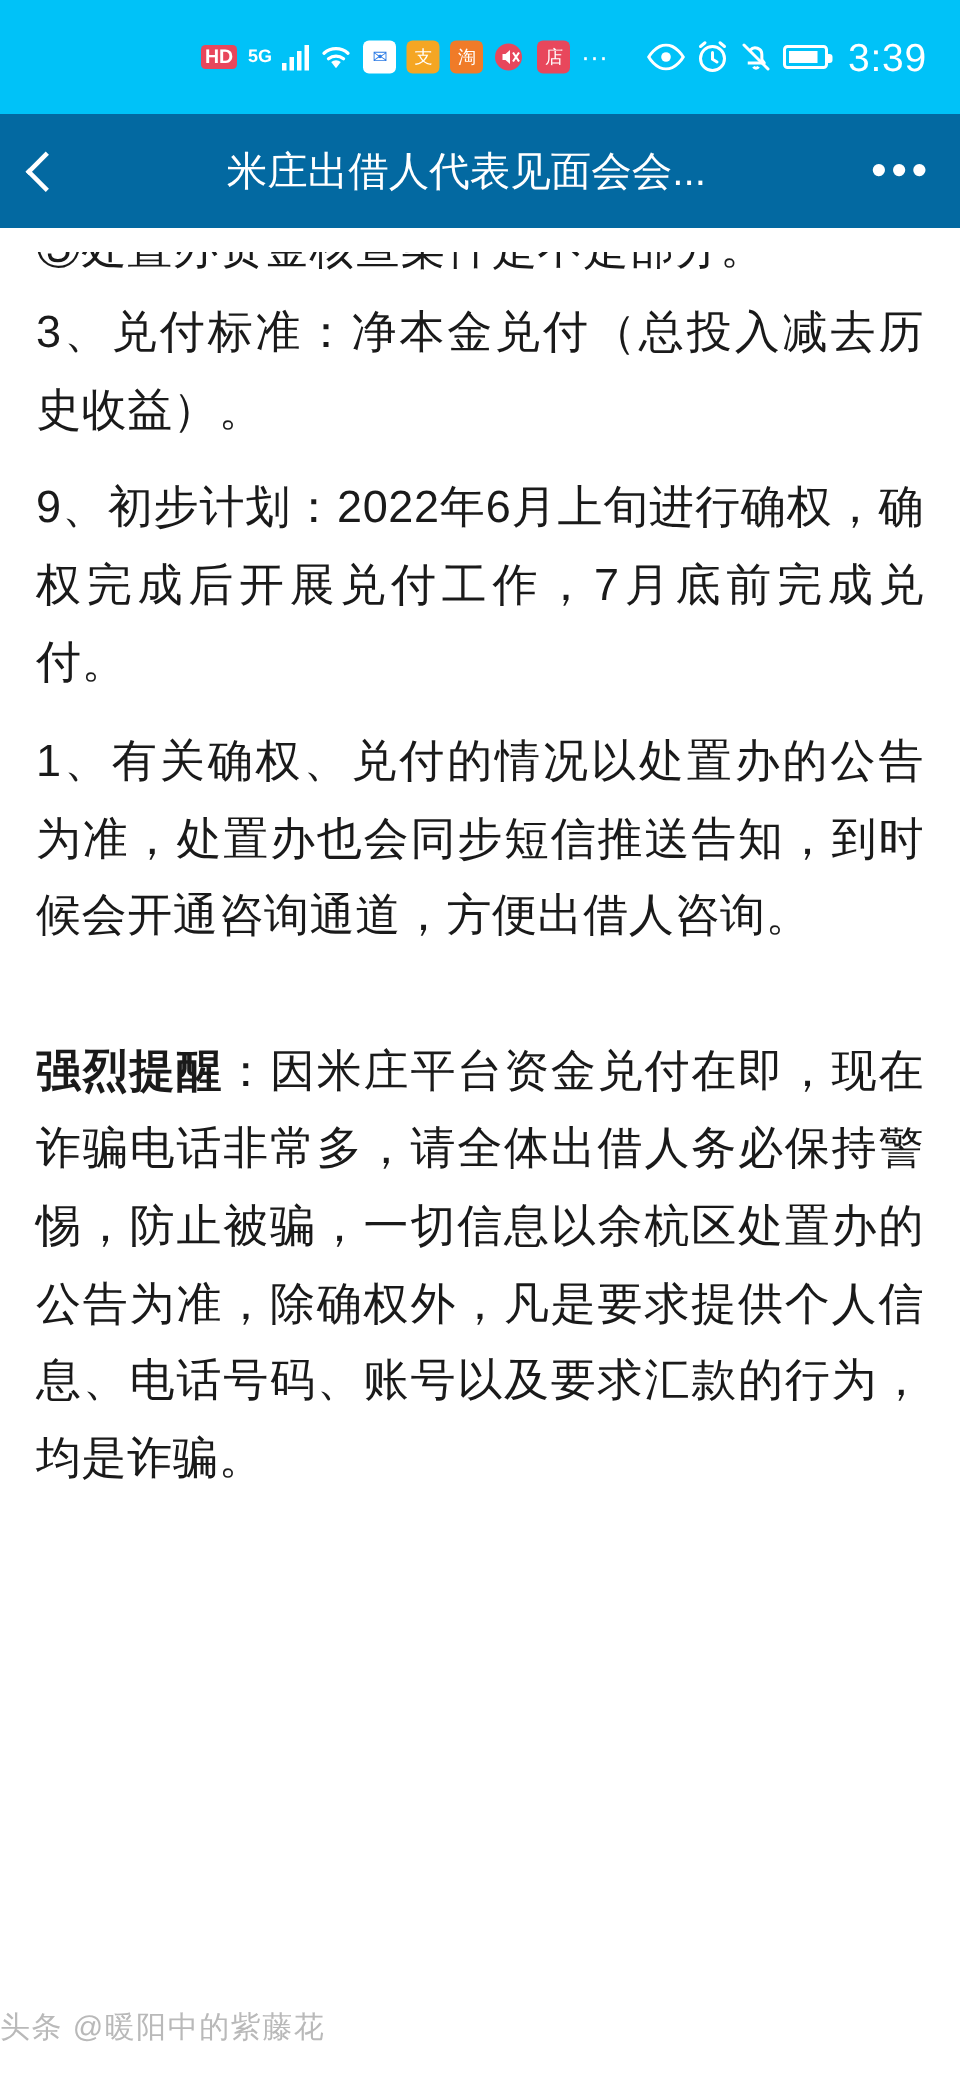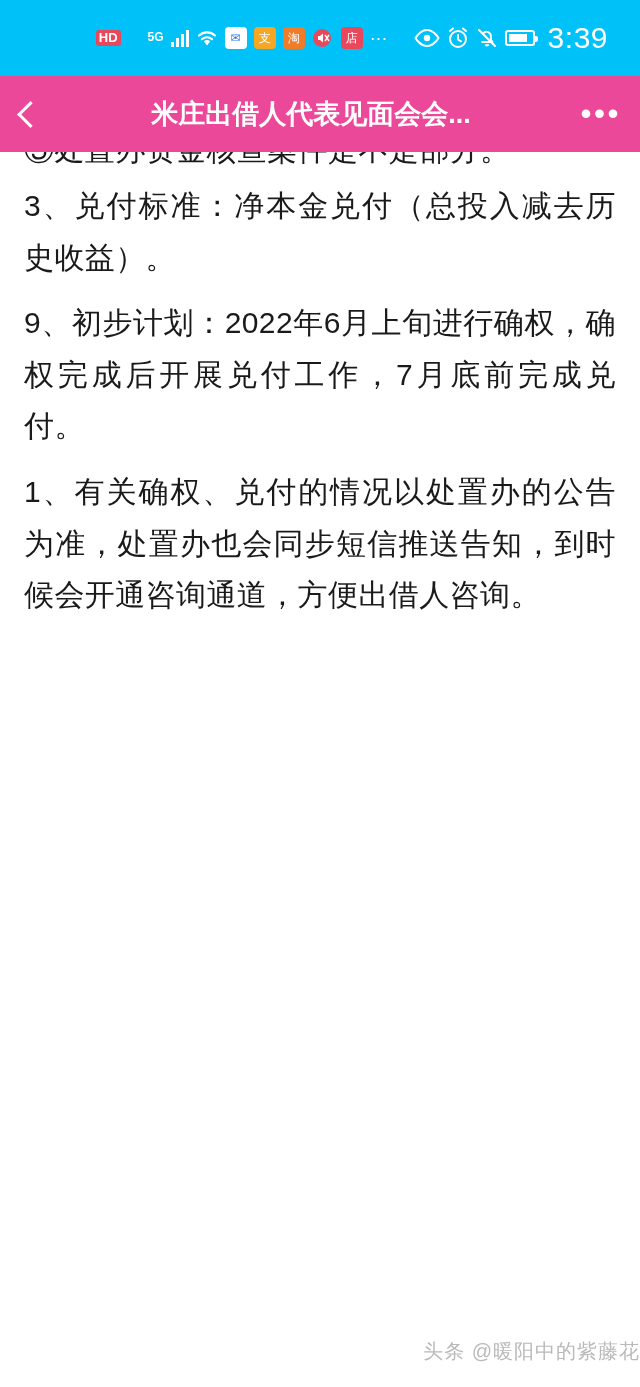--- a/index.html
+++ b/index.html
@@ -15,21 +15,21 @@
     overflow: hidden;
   }
 
   
   .statusbar {
     height: 76px;
     background: #00c2f8;
     display: flex;
     align-items: center;
     justify-content: flex-end;
-    padding: 0 32px 0 0;
+    padding: 0 22px 0 0;
     box-sizing: border-box;
     position: relative;
   }
   .status-icons {
     display: flex;
     align-items: center;
     gap: 7px;
   }
   .badge {
     font-size: 13px;
@@ -38,21 +38,20 @@
     background: #e8475c;
     border-radius: 3px;
     padding: 1px 3px;
     line-height: 1.1;
   }
   .badge.b-5g {
     background: transparent;
     color: #ffffff;
     font-size: 12px;
     padding: 0;
-    margin-left: 20px;
   }
   .sq {
     width: 22px;
     height: 22px;
     border-radius: 4px;
     display: inline-flex;
     align-items: center;
     justify-content: center;
     font-size: 12px;
     color: #fff;
@@ -99,34 +98,33 @@
   }
   .battery i {
     position: absolute;
     left: 2px; top: 2px; bottom: 2px;
     width: 70%;
     background: #ffffff;
     display: block;
   }
   .clock {
     color: #ffffff;
-    font-size: 30px;
+    font-size: 26px;
     margin-left: 6px;
     letter-spacing: 0.5px;
   }
 
   
   .titlebar {
     height: 76px;
-    background: #ec4899;
-    display: flex;
-    align-items: center;
-    position: relative;
-    box-sizing: border-box;
-    font-weight: bold;
+    background: #0369a1;
+    display: flex;
+    align-items: center;
+    position: relative;
+    box-sizing: border-box;
   }
   .back-btn {
     width: 60px;
     display: flex;
     align-items: center;
     justify-content: center;
     cursor: pointer;
   }
   .chev {
     width: 16px;
@@ -151,21 +149,21 @@
     color: #ffffff;
     font-size: 30px;
     letter-spacing: 3px;
     text-align: center;
     cursor: pointer;
     line-height: 1;
   }
 
   
   .article {
-    padding: 0 24px;
+    padding: 16px 24px;
     box-sizing: border-box;
     color: #1a1a1a;
     font-size: 30px;
     line-height: 1.72;
     letter-spacing: 0.4px;
   }
   .clipped-line {
     color: #1a1a1a;
     white-space: nowrap;
     overflow: hidden;
@@ -189,21 +187,21 @@
   .bold {
     font-weight: bold;
   }
 
   
   .watermark {
     position: absolute;
     left: 0;
     right: 0;
     bottom: 22px;
-    text-align: right;
+    text-align: left;
     color: #b9b9b9;
     font-size: 20px;
     letter-spacing: 1px;
   }
 </style>
 </head>
 <body>
 
 <div class="statusbar">
   <div class="status-icons">
@@ -273,16 +271,17 @@
 <div class="article">
 
   <div class="clipped-line">
     <span>⑤处置办资金核查案件是不是部分。</span>
   </div>
 
   <p class="para">3、兑付标准：净本金兑付（总投入减去历史收益）。</p>
   <p class="para">9、初步计划：2022年6月上旬进行确权，确权完成后开展兑付工作，7月底前完成兑付。</p>
   <p class="para">1、有关确权、兑付的情况以处置办的公告为准，处置办也会同步短信推送告知，到时候会开通咨询通道，方便出借人咨询。</p>
 
+  <p class="para gap"><span class="bold">强烈提醒</span><span>：因米庄平台资金兑付在即，现在诈骗电话非常多，请全体出借人务必保持警惕，防止被骗，一切信息以余杭区处置办的公告为准，除确权外，凡是要求提供个人信息、电话号码、账号以及要求汇款的行为，均是诈骗。</span></p>
 
 </div>
 
 <div class="watermark">头条 @暖阳中的紫藤花</div>
 
 </body></html>

